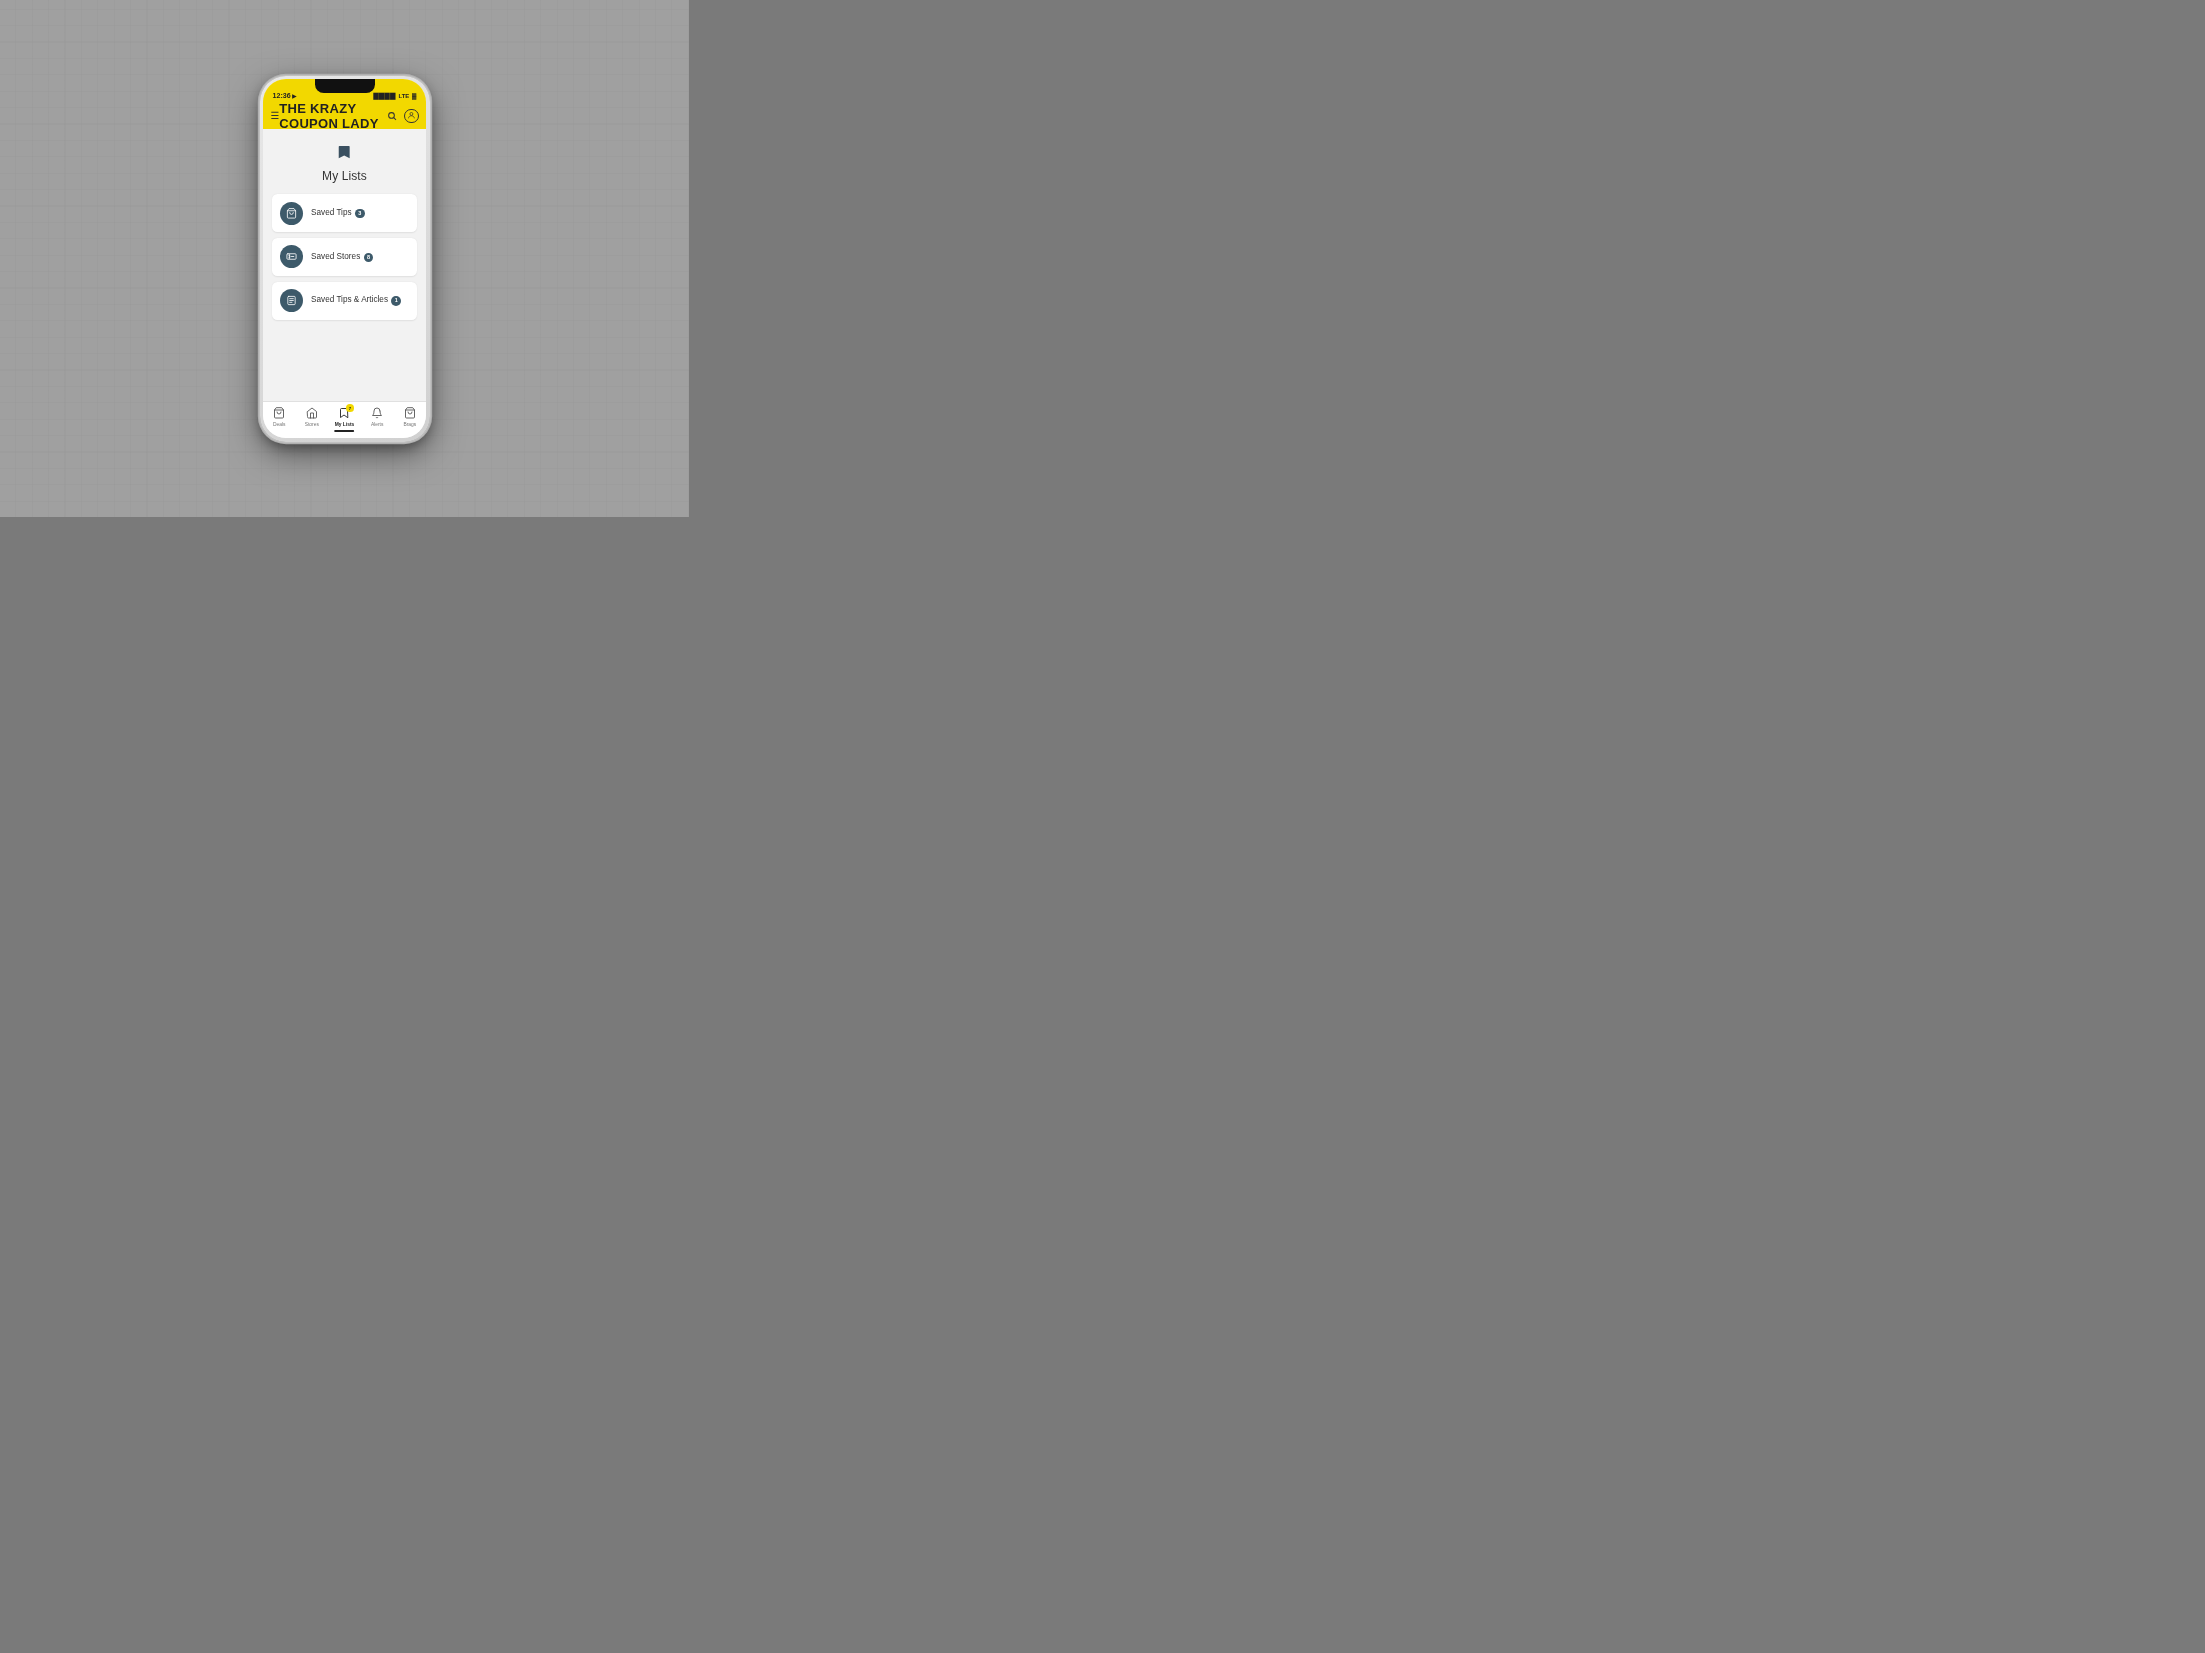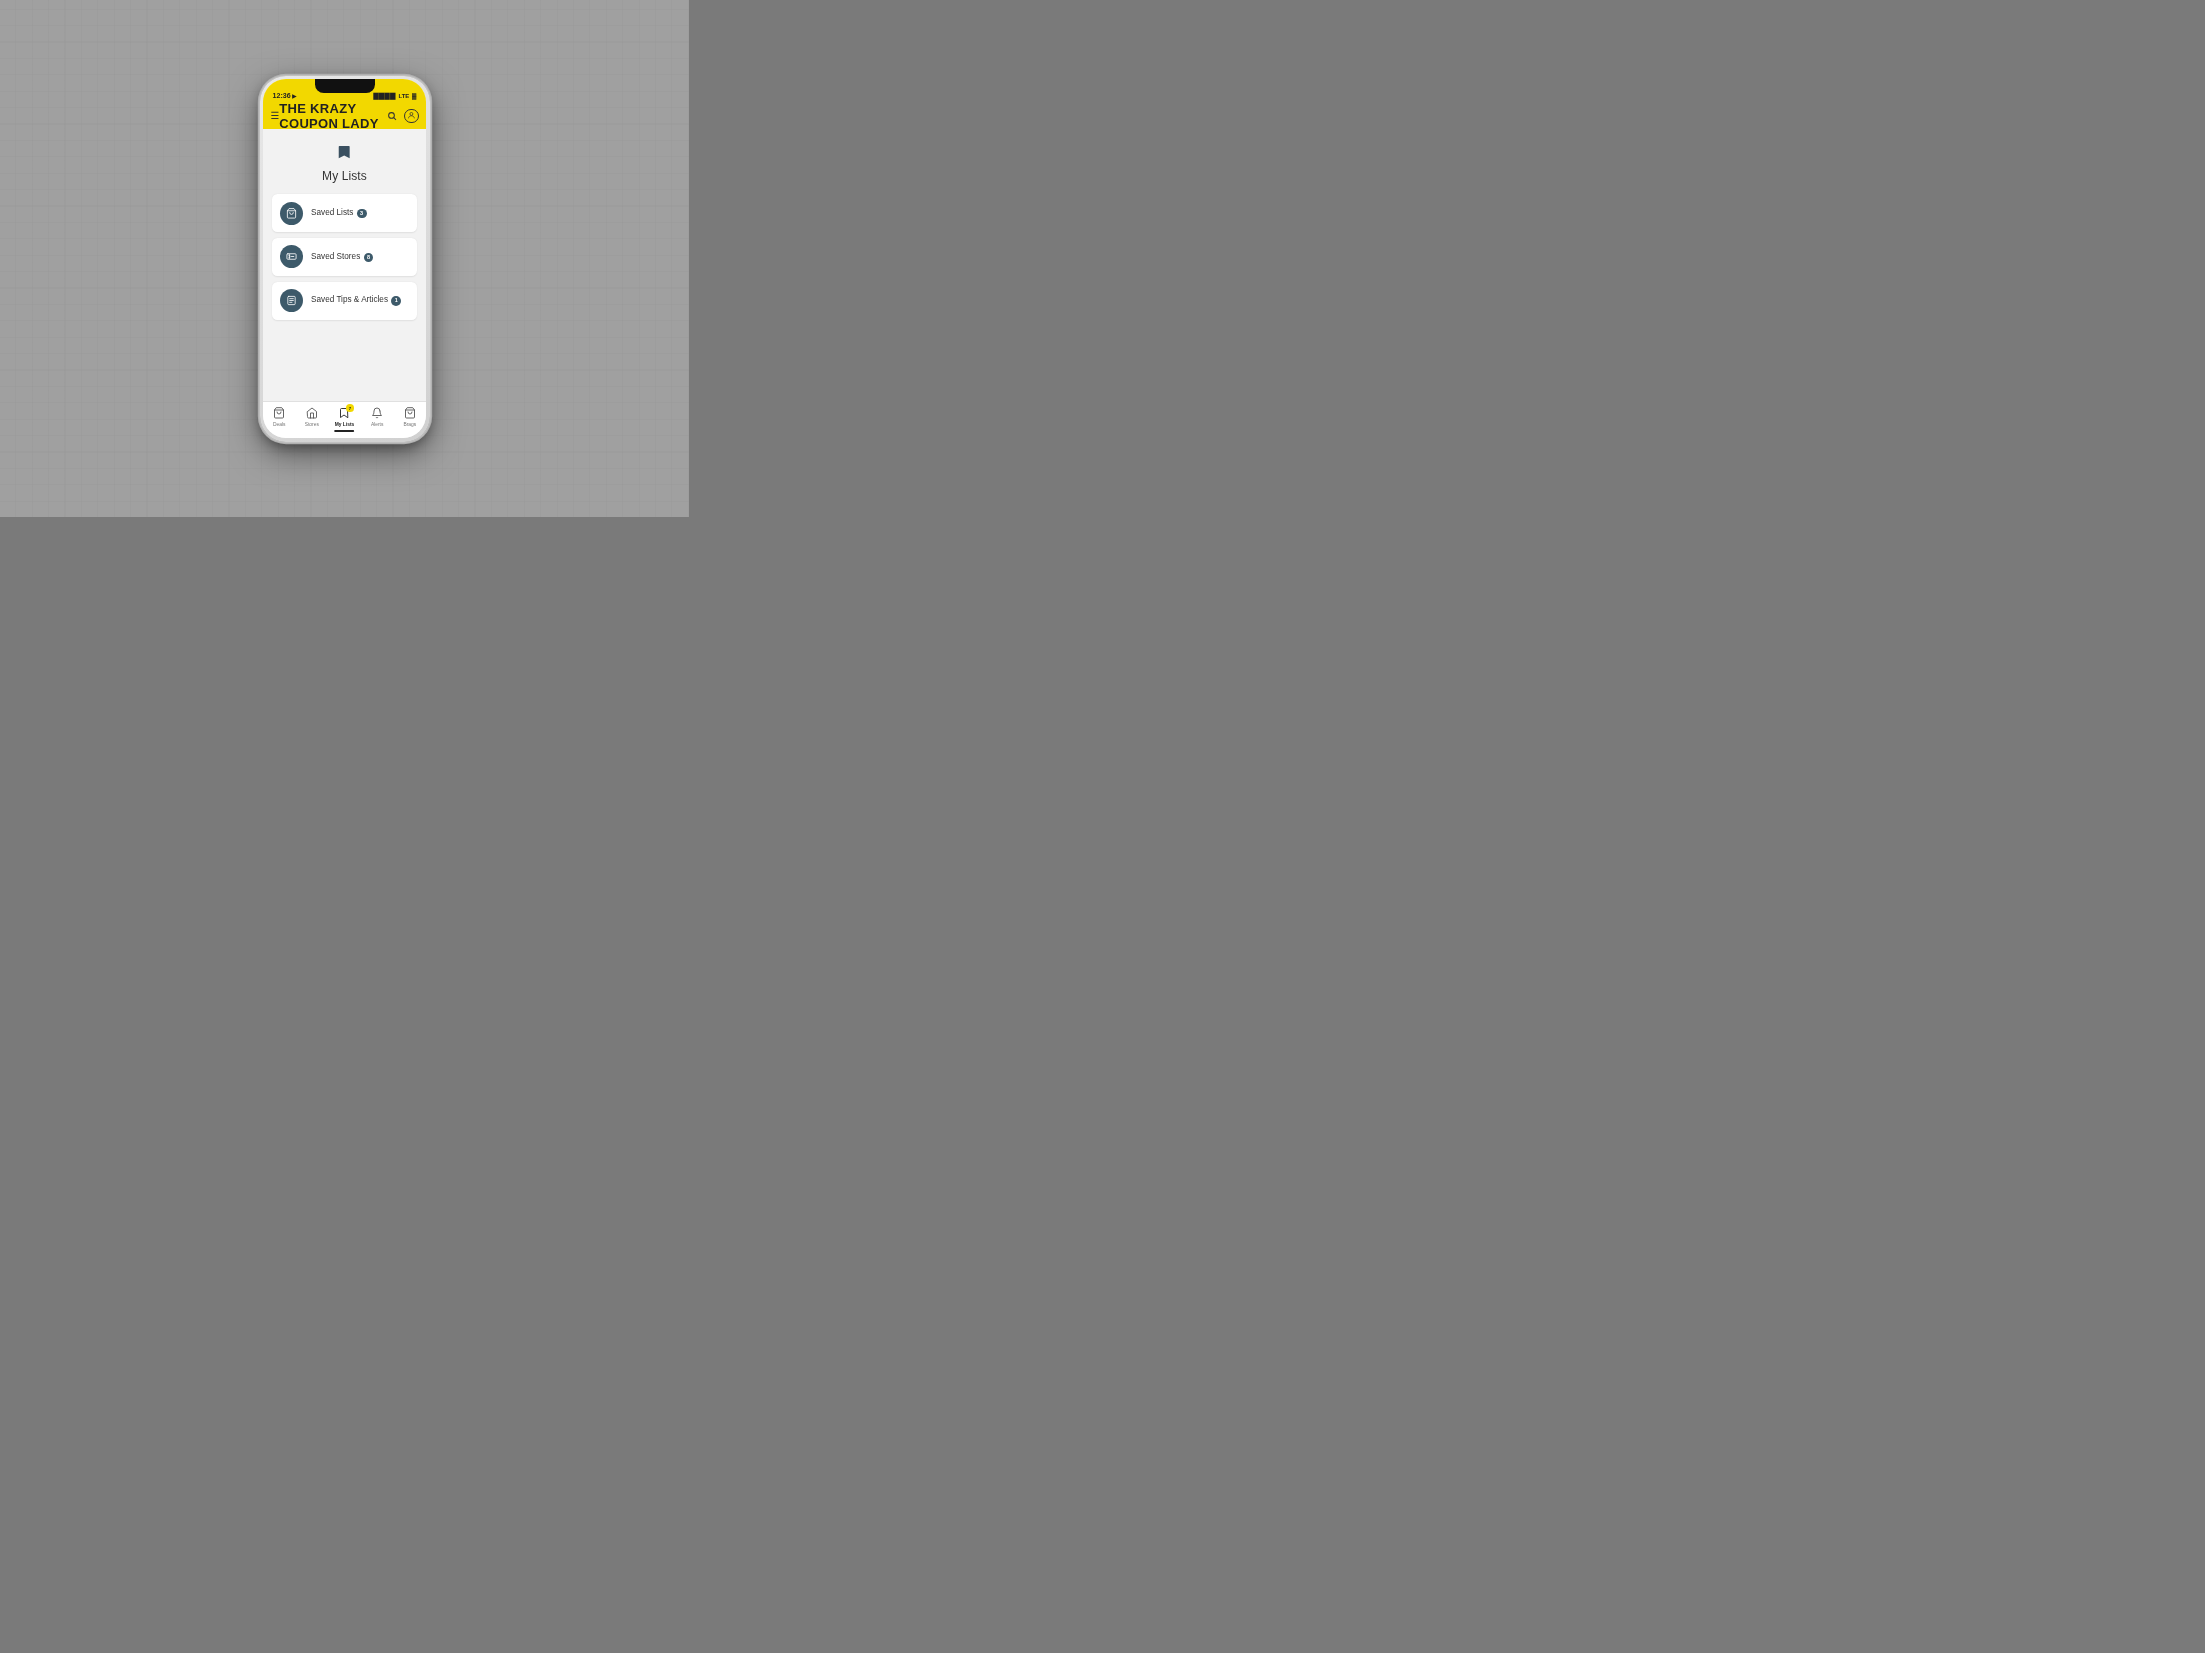--- a/index.html
+++ b/index.html
@@ -380,21 +380,21 @@
 
           <div class="list-item">
             <div class="list-item-icon">
               <svg viewBox="0 0 24 24" width="11" height="11" stroke="#fff" stroke-width="1.8" fill="none" stroke-linecap="round" stroke-linejoin="round">
                 <path d="M6 2L3 6v14a2 2 0 002 2h14a2 2 0 002-2V6l-3-4z"></path>
                 <line x1="3" y1="6" x2="21" y2="6"></line>
                 <path d="M16 10a4 4 0 01-8 0"></path>
               </svg>
             </div>
             <div class="list-item-label">
-              <span>Saved Lists</span><span class="badge">3</span>
+              <span>Saved Tips</span><span class="badge">3</span>
             </div>
           </div>
 
           <div class="list-item">
             <div class="list-item-icon">
               <svg viewBox="0 0 24 24" width="11" height="11" stroke="#fff" stroke-width="1.8" fill="none" stroke-linecap="round" stroke-linejoin="round">
                 <rect x="2" y="6" width="20" height="12" rx="2"></rect>
                 <path d="M7 12h2m3 0h5"></path>
                 <circle cx="7" cy="9" r="1" fill="#fff"></circle>
                 <circle cx="7" cy="15" r="1" fill="#fff"></circle>

